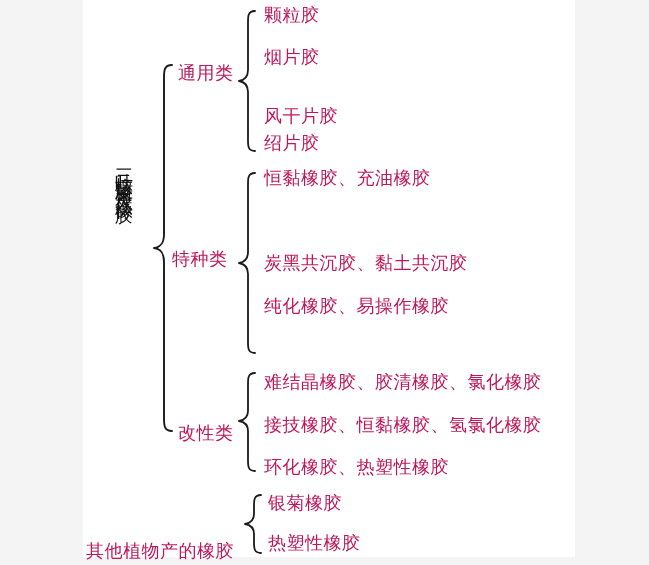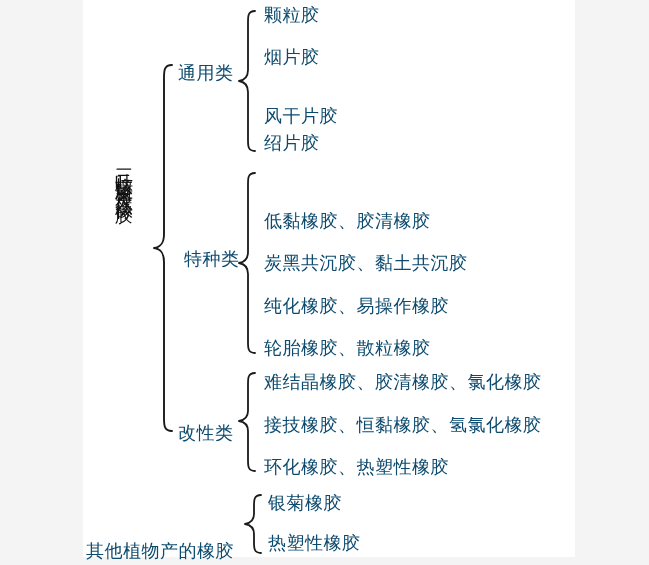--- a/index.html
+++ b/index.html
@@ -9,21 +9,21 @@
     font-family:"Liberation Serif","DejaVu Serif",serif;
     overflow:hidden;
   }
   #canvas{position:relative;width:649px;height:565px;}
   .paper{
     position:absolute;left:83px;top:0px;width:492px;height:557px;
     background:#ffffff;
   }
   .node{
     position:absolute;
-    color:#0c4a6e;
+    color:#be185d;
     font-size:18px;
     line-height:22px;
     white-space:nowrap;
     letter-spacing:0.5px;
   }
   .leaf{font-size:18px;}
   .branch-label{font-size:18px;}
   .root-label{
     position:absolute;
     writing-mode:vertical-rl;
@@ -71,38 +71,37 @@
                L 11 132
                C 11 138, 11 143, 18 143" stroke-width="1.8"></path>
     </svg>
   </div>
 
   <div class="node leaf" style="left:264px;top:4px;">颗粒胶</div>
   <div class="node leaf" style="left:264px;top:46px;">烟片胶</div>
   <div class="node leaf" style="left:264px;top:89px;margin-top:16px;">风干片胶</div>
   <div class="node leaf" style="left:264px;top:132px;">绍片胶</div>
 
-  <div class="node branch-label" style="left:184px;top:248px;font-family:Liberation Serif, serif;">特种类</div>
+  <div class="node branch-label" style="left:172px;top:248px;font-family:Liberation Serif, serif;">特种类</div>
 
   <div class="brace" style="left:237px;top:170px;">
     <svg width="20" height="186" viewBox="0 0 20 186" aria-hidden="true">
       <path d="M18 3
                C 11 3, 11 8, 11 14
                L 11 82
                C 11 89, 8 92, 2 93
                C 8 94, 11 97, 11 104
                L 11 172
                C 11 178, 11 183, 18 183" stroke-width="1.8"></path>
     </svg>
   </div>
 
-  <div class="node leaf" style="left:264px;top:210px;">低黏橡胶、胶清橡胶</div>
+  <div class="node leaf" style="left:264px;top:167px;">恒黏橡胶、充油橡胶</div>
   <div class="node leaf" style="left:264px;top:252px;">炭黑共沉胶、黏土共沉胶</div>
   <div class="node leaf" style="left:264px;top:295px;">纯化橡胶、易操作橡胶</div>
-  <div class="node leaf" style="left:264px;top:337px;">轮胎橡胶、散粒橡胶</div>
 
   <div class="node branch-label" style="left:178px;top:408px;margin-top:14px;">改性类</div>
 
   <div class="brace" style="left:237px;top:370px;">
     <svg width="20" height="104" viewBox="0 0 20 104" aria-hidden="true">
       <path d="M18 3
                C 11 3, 11 8, 11 14
                L 11 41
                C 11 47, 8 50, 2 51
                C 8 52, 11 55, 11 61

